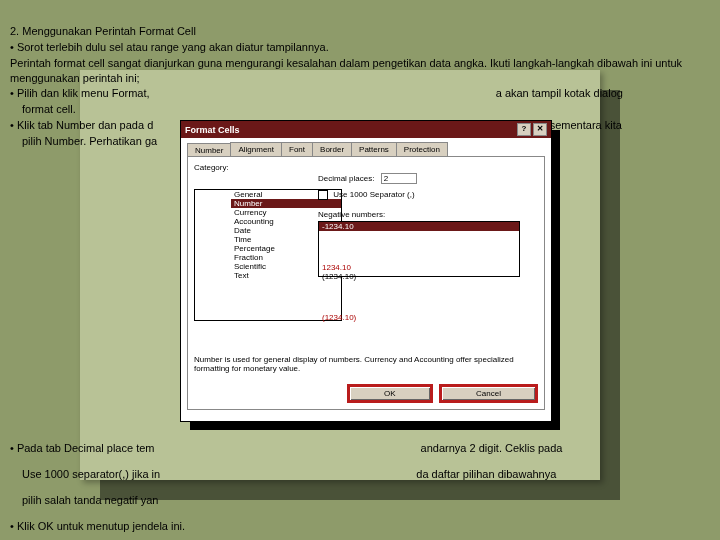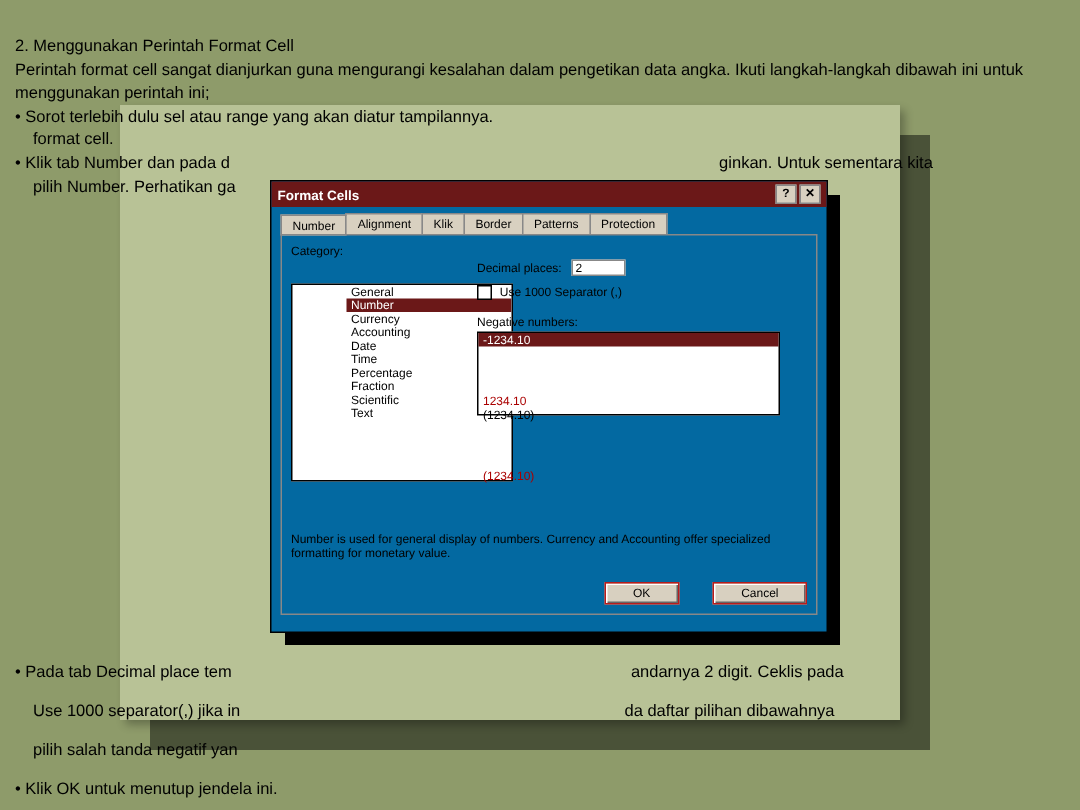--- a/index.html
+++ b/index.html
@@ -66,21 +66,21 @@
     height: 300px;
     background: #000;
     z-index: 4;
   }
   .dialog {
     position: absolute;
     left: 180px;
     top: 120px;
     width: 370px;
     height: 300px;
-    background: #0369a1;
+    background: #ffffff;
     border: 1px solid #000;
     z-index: 5;
     font-size: 9px;
   }
   .titlebar {
     background: #6b1818;
     color: #fff;
     padding: 2px 4px;
     font-weight: bold;
     font-size: 9px;
@@ -178,39 +178,44 @@
     width: 330px;
     font-size: 8px;
   }
   .btns {
     position: absolute;
     right: 6px;
     bottom: 6px;
   }
   .btn {
     display: inline-block;
-    border: 1px solid #b91c1c;
-    background: #d8d0c0;
-    padding: 2px 18px;
-    font-size: 8px;
-    margin-left: 20px;
+    border: 3px solid #b91c1c;
+    background: #d8d0c0;
+    padding: 2px 34px;
+    font-size: 8px;
+    margin-left: 4px;
     box-shadow: 1px 1px 0 #fff inset, -1px -1px 0 #666 inset;
   }
 </style>
 </head>
 <body>
 
 <div class="page-bg"></div>
 <div class="frame-outer"></div>
 <div class="frame-inner"></div>
 
 <div class="body-text">
   <p>2. Menggunakan Perintah Format Cell</p>
+  <p>• Sorot terlebih dulu sel atau range yang akan diatur tampilannya.</p>
   <p>Perintah format cell sangat dianjurkan guna mengurangi kesalahan dalam pengetikan data angka. Ikuti langkah-langkah dibawah ini untuk menggunakan perintah ini;</p>
-  <p>• Sorot terlebih dulu sel atau range yang akan diatur tampilannya.</p>
+  <p>
+    <span>• Pilih dan klik menu Format,</span>
+    <span style="display:inline-block;width:340px"></span>
+    <span>a akan tampil kotak dialog</span>
+  </p>
   <p class="indent">format cell.</p>
   <p>
     <span>• Klik tab Number dan pada d</span>
     <span style="display:inline-block;width:320px"></span>
     <span>ginkan. Untuk sementara kita</span>
   </p>
   <p class="indent">pilih Number. Perhatikan ga</p>
 </div>
 
 <div class="body-text2">
@@ -235,21 +240,21 @@
   <div class="titlebar">
     <span>Format Cells</span>
     <span style="display:flex;gap:2px">
       <span class="x">?</span>
       <span class="x">✕</span>
     </span>
   </div>
   <div class="tabs">
     <div class="tab active">Number</div>
     <div class="tab">Alignment</div>
-    <div class="tab">Klik</div>
+    <div class="tab">Font</div>
     <div class="tab">Border</div>
     <div class="tab">Patterns</div>
     <div class="tab">Protection</div>
   </div>
   <div class="tabpanel">
     <div class="label">Category:</div>
     <div class="catlist">
       <div>General</div>
       <div class="sel">Number</div>
       <div>Currency</div>

